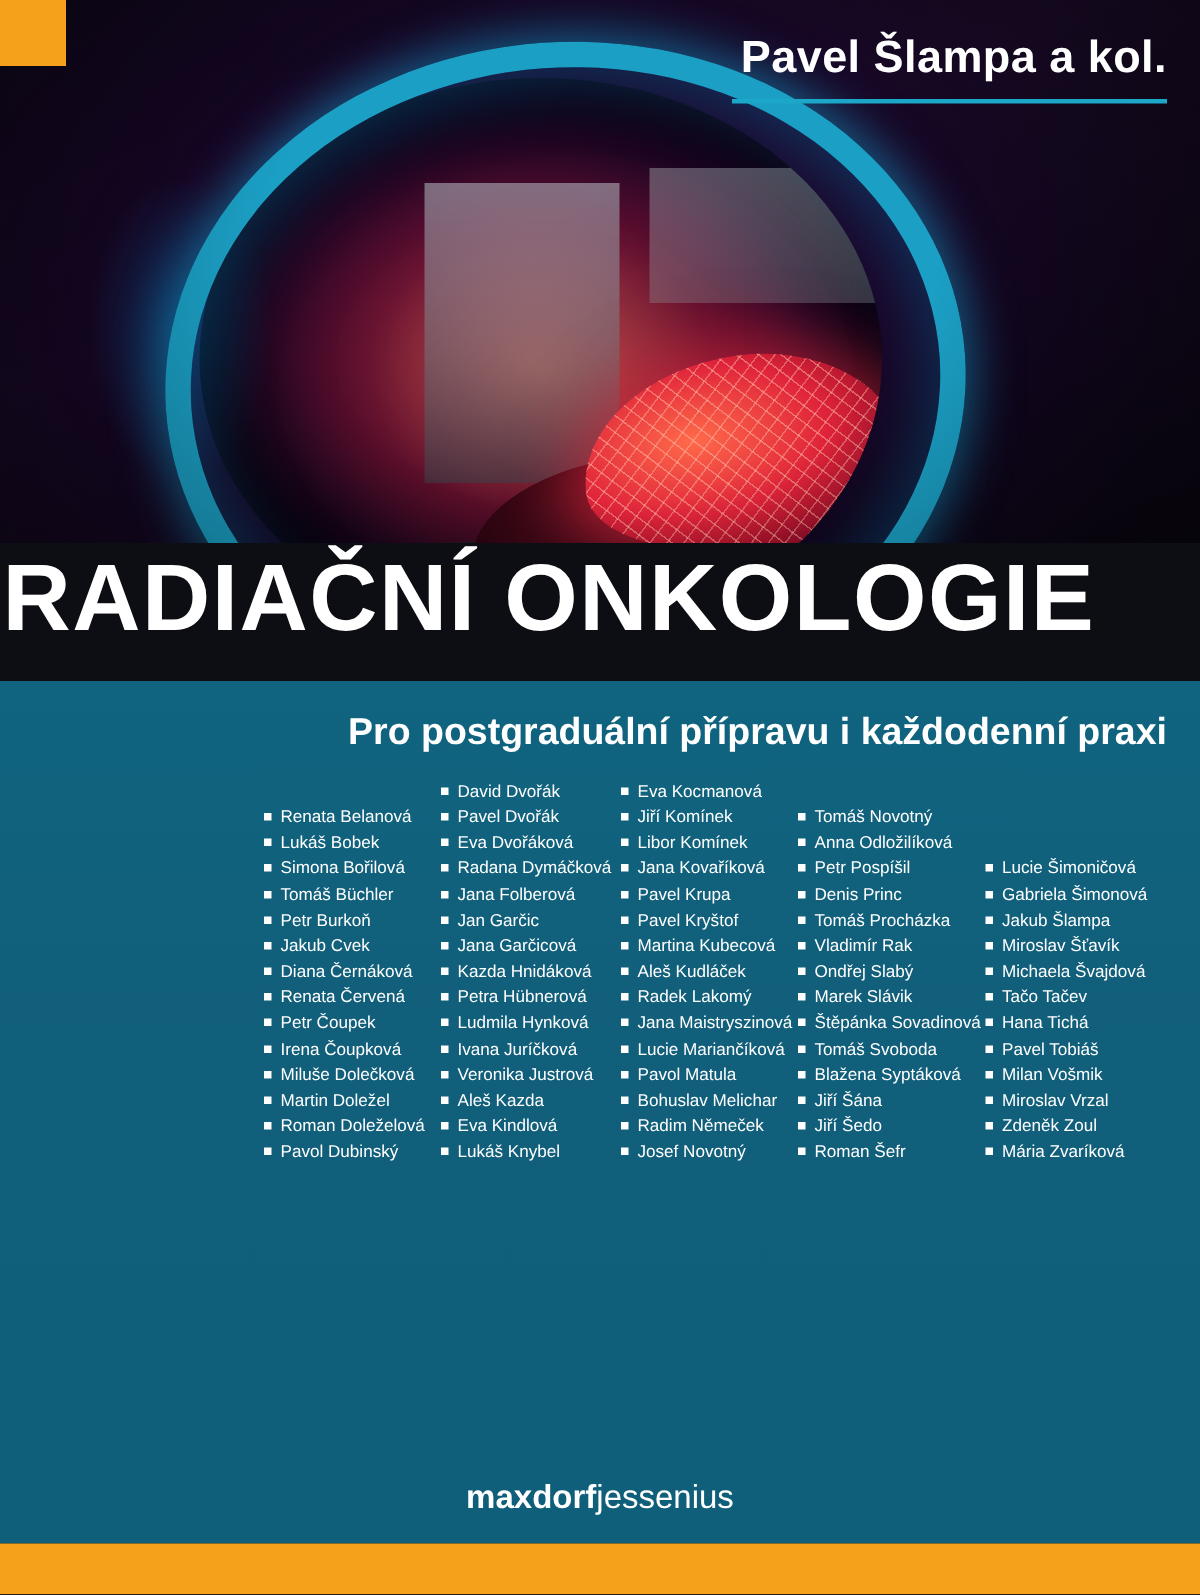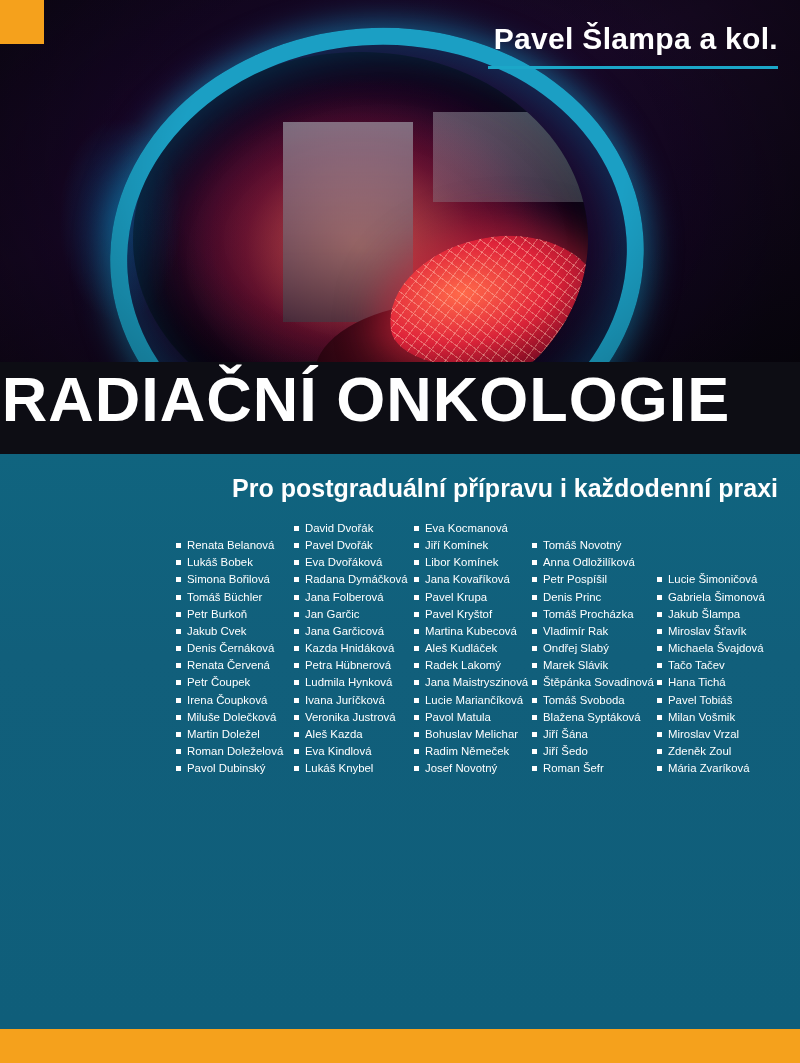--- a/index.html
+++ b/index.html
@@ -302,21 +302,21 @@
       <div class="contrib">
           <span class="bullet"></span>
           <span>Petr Burkoň</span>
         </div>
       <div class="contrib">
           <span class="bullet"></span>
           <span>Jakub Cvek</span>
         </div>
       <div class="contrib">
           <span class="bullet"></span>
-          <span>Denis Černáková</span>
+          <span>Diana Černáková</span>
         </div>
       <div class="contrib">
           <span class="bullet"></span>
           <span>Renata Červená</span>
         </div>
       <div class="contrib">
           <span class="bullet"></span>
           <span>Petr Čoupek</span>
         </div>
       <div class="contrib">
@@ -572,15 +572,18 @@
           <span>Zdeněk Zoul</span>
         </div>
       <div class="contrib">
           <span class="bullet"></span>
           <span>Mária Zvaríková</span>
         </div>
     </div>
 
   </div>
 
+  <div class="publisher">
+    <span class="brand">maxdorf</span><span class="imprint">jessenius</span>
+  </div>
 
   <div class="bottom-strip"></div>
 </div>
 
 </body></html>

